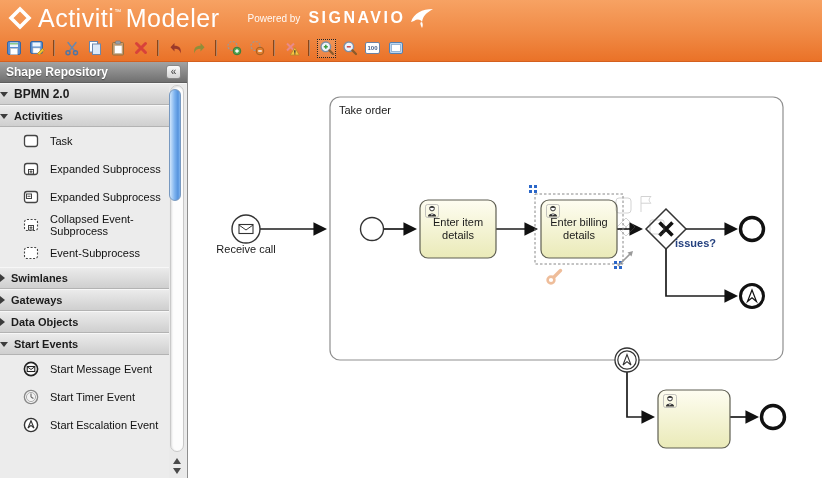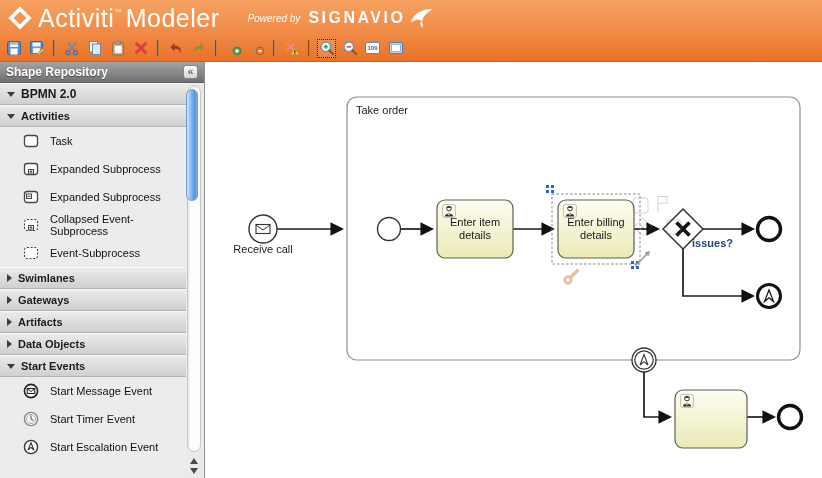--- a/index.html
+++ b/index.html
@@ -13,48 +13,48 @@
     background:linear-gradient(180deg,#f7a263 0%,#f08a45 55%,#ea7228 100%);
     border-bottom:1px solid #d4601f;
     position:relative;
   }
   .title-row { height:36px; display:flex; align-items:center; padding-left:8px; }
   .logo-diamond { margin-right:6px; }
   .logo-text { color:#fff; font-size:25px; letter-spacing:0.5px; }
   .logo-text .tm { font-size:7px; vertical-align:top; position:relative; top:4px; }
   .logo-text .mod { margin-left:4px; }
   .powered { margin-left:28px; display:flex; align-items:center; color:#fff; }
-  .powered-by { font-size:10px; font-style:italic; margin-right:8px; opacity:.95; }
+  .powered-by { font-size:10px; margin-right:8px; opacity:.95; }
   .brand { font-size:16px; letter-spacing:2.5px; font-weight:bold; }
   .bird { margin-left:4px; }
 
   .toolbar { height:24px; display:flex; align-items:center; padding-left:4px; gap:4px; }
   .tb-btn { width:19px; height:19px; display:flex; align-items:center; justify-content:center;
             border:1px solid transparent; }
   .tb-btn.active { border:1px dotted #222; background:rgba(255,255,255,.12); }
   .tb-sep { width:2px; height:16px; background:#8a4416; border-right:1px solid rgba(255,255,255,.35); margin:0 3px; }
   .zoom100 { width:15px; height:12px; background:#fff; border:1px solid #6d83a3; border-radius:2px;
              font-size:6px; font-weight:bold; color:#44608a; display:flex; align-items:center; justify-content:center; }
 
   
   .main { display:flex; width:822px; height:416px; }
 
   
-  .sidebar { width:205px; height:416px; background:#ececec; border-right:1px solid #8e8e8e; position:relative; flex:none; }
+  .sidebar { width:188px; height:416px; background:#ececec; border-right:1px solid #8e8e8e; position:relative; flex:none; }
   .sb-title {
     height:21px; background:linear-gradient(180deg,#a3a3a3,#707070);
     border-bottom:1px solid #5e5e5e;
     display:flex; align-items:center; justify-content:space-between; padding:0 6px;
   }
   .sb-title-text { color:#fff; font-size:12px; font-weight:bold; text-shadow:0 1px 1px rgba(0,0,0,.4); }
   .collapse-btn { width:15px; height:14px; background:linear-gradient(180deg,#fafafa,#d5d5d5);
     border:1px solid #888; border-radius:3px; font-size:10px; line-height:12px; text-align:center; color:#333; cursor:pointer; }
   .sb-content { width:186px; }
   .sb-group-hd {
-    height:22px; display:flex; align-items:center; padding-left:7px; gap:6px;
+    height:22px; display:flex; align-items:center; gap:6px;
     background:linear-gradient(180deg,#ebebeb,#cfcfcf);
     border-top:1px solid #f7f7f7; border-bottom:1px solid #b3b3b3;
     font-weight:bold; font-size:11px; color:#1c1c1c; cursor:pointer;
   }
   .sb-group-hd.root { font-size:12px; }
   .tri-down { width:0; height:0; border-left:4px solid transparent; border-right:4px solid transparent; border-top:5px solid #3c3c3c; }
   .tri-right { width:0; height:0; border-top:4px solid transparent; border-bottom:4px solid transparent; border-left:5px solid #3c3c3c; }
   .sb-item { height:28px; display:flex; align-items:center; padding-left:22px; gap:10px; font-size:11px; color:#111; cursor:pointer; }
   .sb-item svg { flex:none; }
 
@@ -259,24 +259,20 @@
         <span>Event-Subprocess</span>
       </div>
 
       <div class="sb-group-hd">
         <span class="tri-right"></span>
         <span>Swimlanes</span>
       </div>
       <div class="sb-group-hd">
         <span class="tri-right"></span>
         <span>Gateways</span>
-      </div>
-      <div class="sb-group-hd">
-        <span class="tri-right"></span>
-        <span>Artifacts</span>
       </div>
       <div class="sb-group-hd">
         <span class="tri-right"></span>
         <span>Data Objects</span>
       </div>
       <div class="sb-group-hd">
         <span class="tri-down"></span>
         <span>Start Events</span>
       </div>
 

